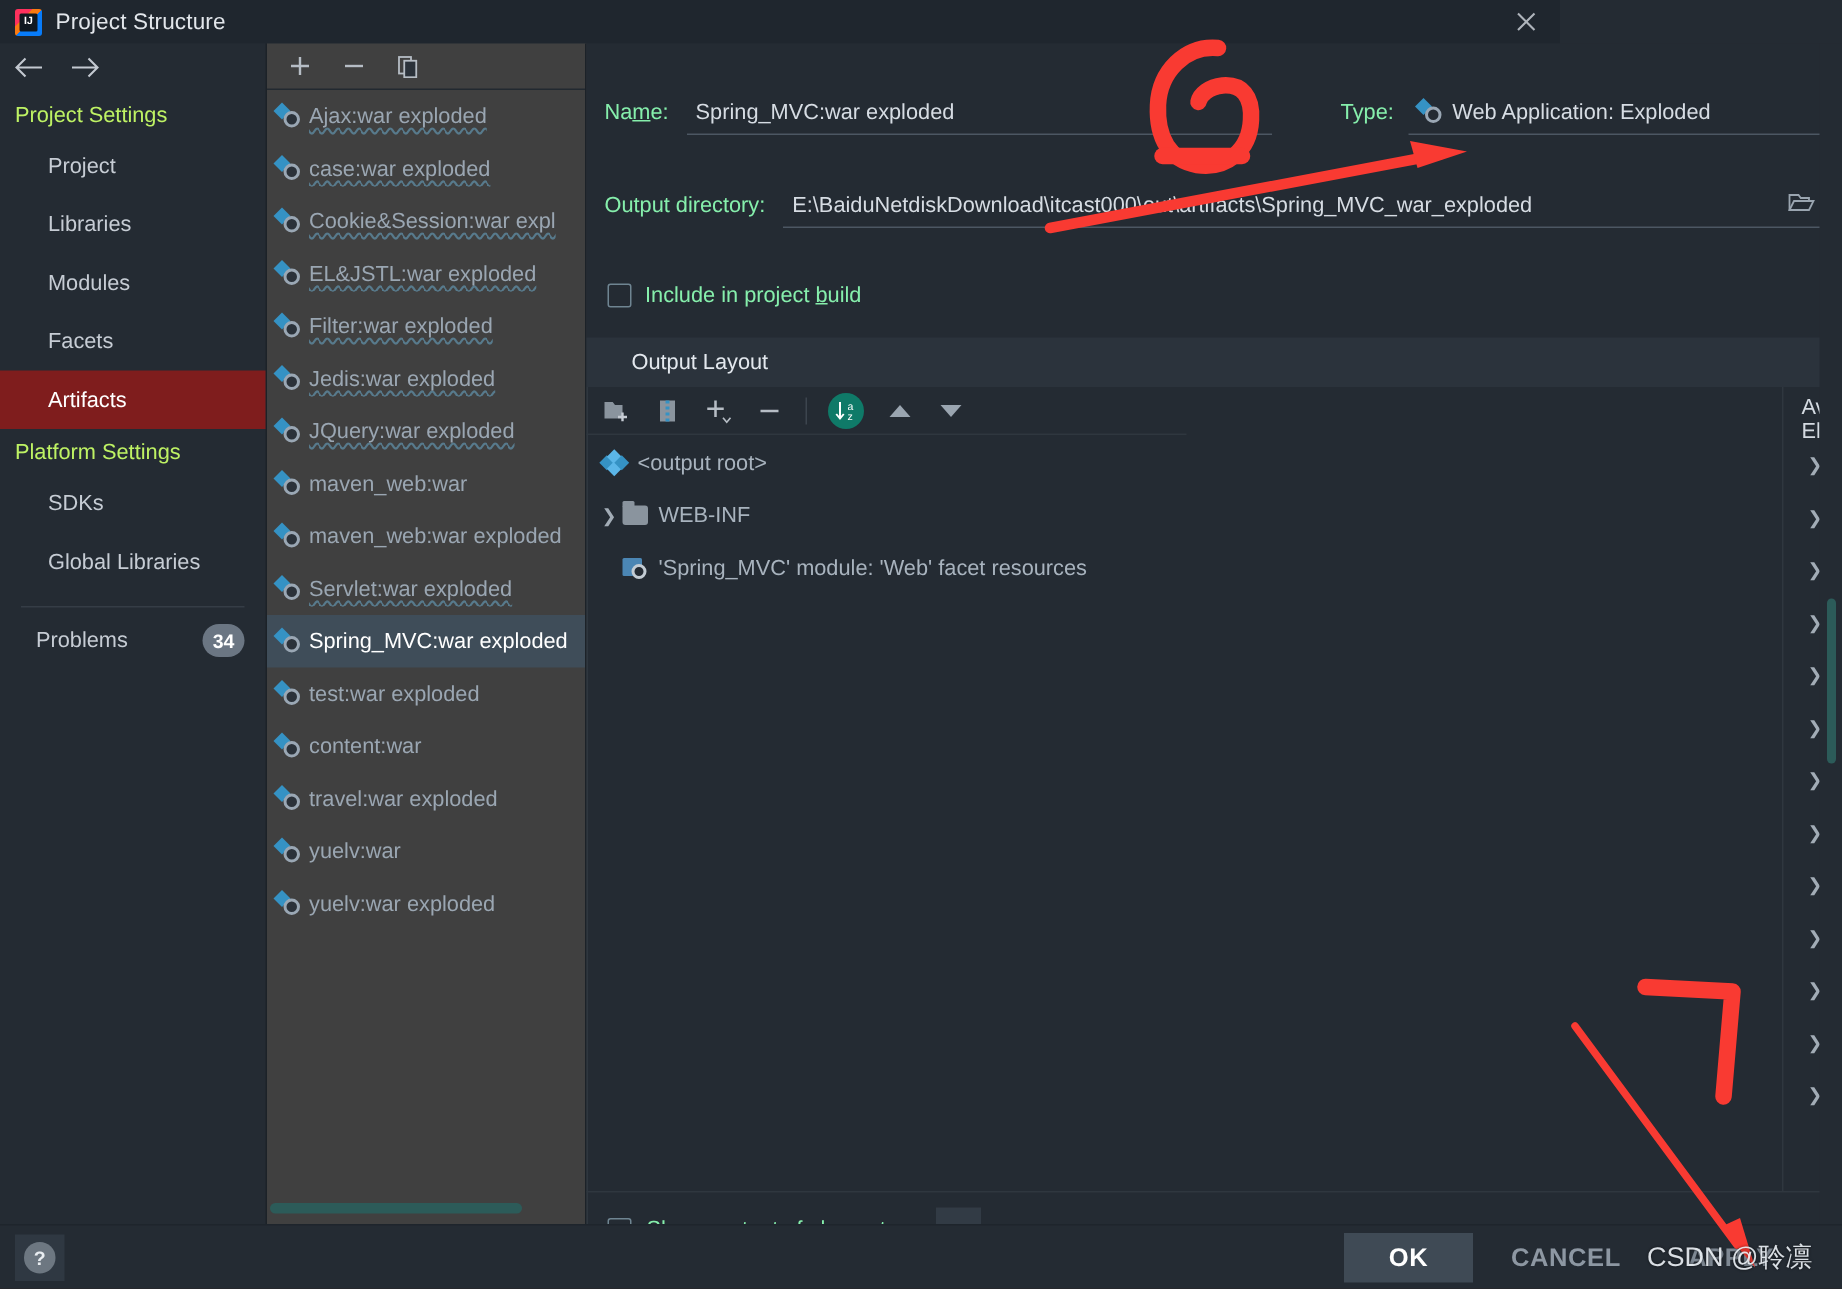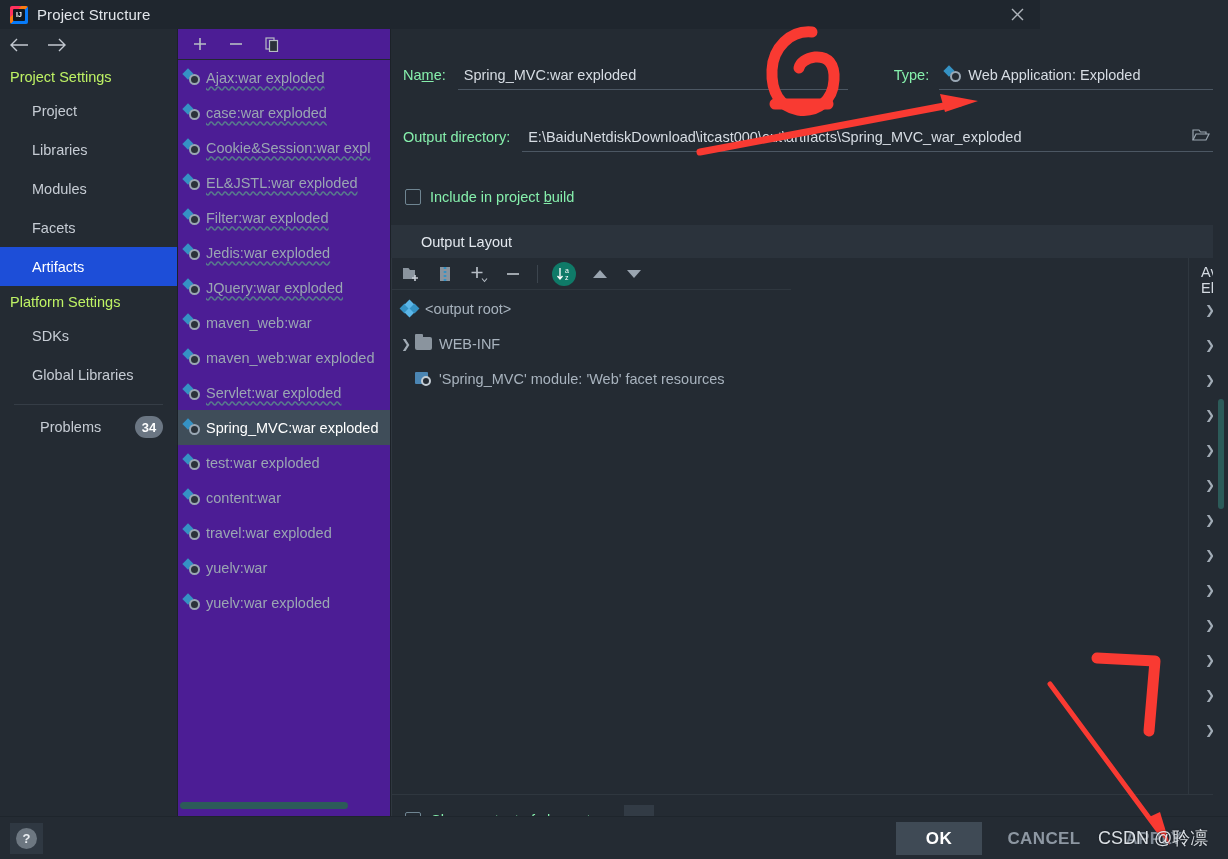--- a/index.html
+++ b/index.html
@@ -55,39 +55,39 @@
     color:#c3c9d1;font-size:17px;line-height:1;
   }
   .side-group{
     font-size:14.5px;color:#bef264;padding:8px 0 6px 10px;
   }
   .side-item{
     font-size:14.5px;color:#c6ccd4;height:39px;display:flex;align-items:center;
     padding-left:32px;
   }
   .side-item.sel{
-    background:#1d4ed8;color:#ffffff;
+    background:#7f1d1d;color:#ffffff;
   }
   .side-divider{
     height:1px;background:#353d46;margin:10px 14px 0 14px;
   }
   .side-problems{
-    display:flex;align-items:center;height:44px;padding-left:40px;padding-right:14px;
+    display:flex;align-items:center;height:44px;padding-left:24px;padding-right:14px;
     font-size:14.5px;color:#c6ccd4;
   }
   .pill{
     margin-left:auto;background:#6b7683;color:#fff;border-radius:11px;
     min-width:28px;height:22px;font-size:13px;font-weight:bold;
     display:flex;align-items:center;justify-content:center;padding:0 6px;
   }
 
   
   .artcol{
     position:absolute;left:178px;top:29px;width:213px;height:787px;
-    background:#4c1d95;border-right:1px solid #1c2228;
+    background:#404040;border-right:1px solid #1c2228;
   }
   .art-toolbar{
     height:31px;display:flex;align-items:center;gap:16px;padding-left:12px;
     border-bottom:1px solid #222930;
   }
   .ticon{
     width:20px;height:20px;display:flex;align-items:center;justify-content:center;
     color:#b6bdc5;font-size:17px;line-height:1;
   }
   .art-list{position:relative;height:756px;overflow:hidden;}

